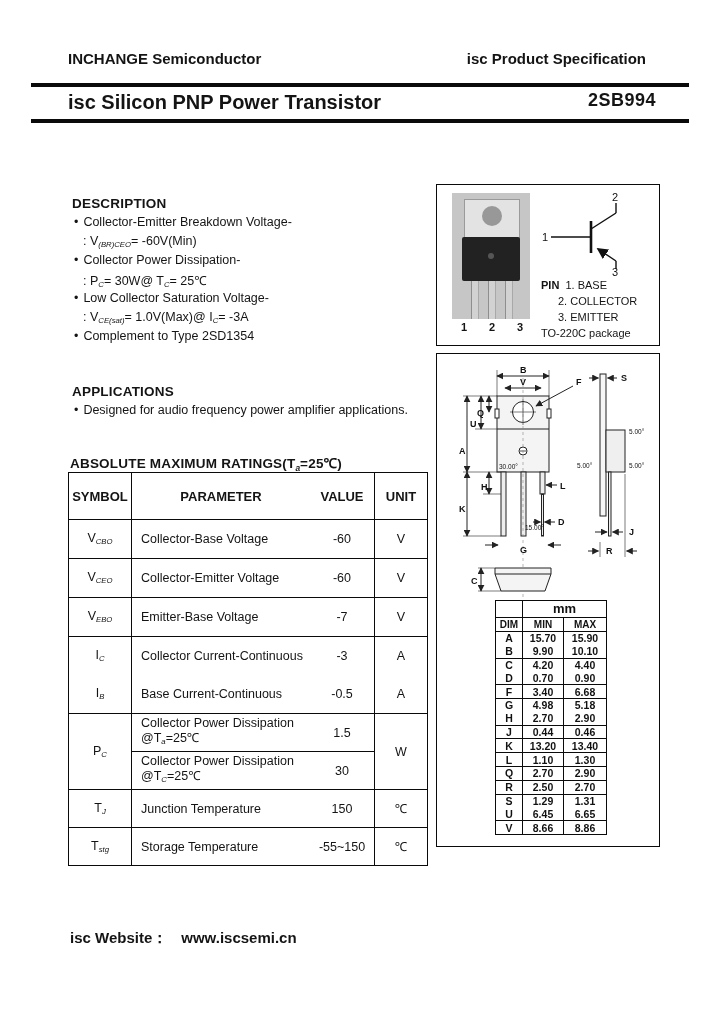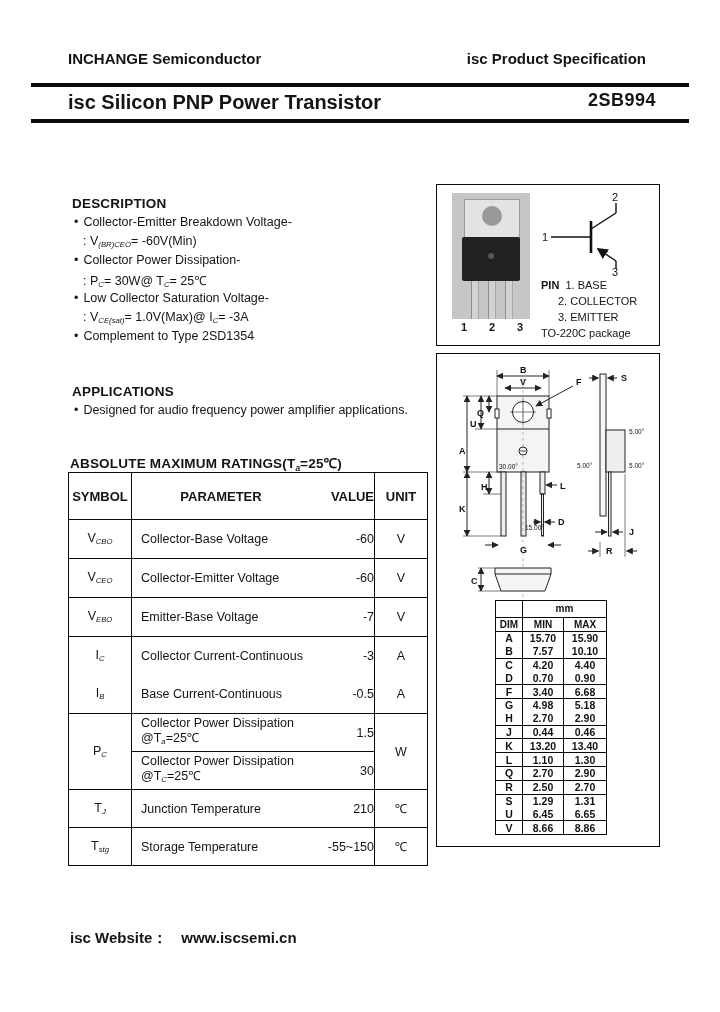--- a/index.html
+++ b/index.html
@@ -34,21 +34,21 @@
     font-size:12.5px; color:#141414;
   }
   table.rat, table.rat td, table.rat th{border:1.5px solid #0a0a0a;}
   table.rat .sym{width:60px; text-align:center;}
   table.rat .pv{width:242px; padding:0;}
   table.rat .unit{width:50px; text-align:center;}
   table.rat th{font-size:13px; font-weight:700; height:44px;}
   .pvflex{display:flex; align-items:center; width:100%;}
   .pvflex .p{flex:1; text-align:left; padding-left:9px;}
   .pvflex .p2{line-height:15px;}
-  .pvflex .v{width:64px; text-align:right; flex:0 0 auto;}
+  .pvflex .v{width:64px; text-align:center; flex:0 0 auto;}
   th .pvflex .p{text-align:center; padding-left:0;}
   tr.std td{height:36px;}
   tr.nobb td{border-bottom:none;}
   tr.nobt td{border-top:none;}
   tr.pc1 td{height:37px;}
   tr.pc2 td{height:37px;}
   tr.tmp td{height:35px;}
 
   
   .pkg-box{left:436px; top:184px; width:222px; height:160px; border:1.5px solid #0a0a0a;}
@@ -67,21 +67,21 @@
   .pinlist{position:absolute; left:104px; top:92px; font-size:11px; line-height:16px; white-space:nowrap;}
   .pinlist .itm{padding-left:17px;}
 
   
   table.dims{
     position:absolute; left:58px; top:246px; width:111px; height:222px;
     border-collapse:collapse; table-layout:fixed;
     font-weight:700; color:#111; text-align:center;
   }
   table.dims td, table.dims th{border:1px solid #0a0a0a; padding:0; font-size:10.5px; line-height:12px;}
-  table.dims .mmhdr{font-size:10px; height:16px;}
+  table.dims .mmhdr{font-size:13px; height:16px;}
   table.dims .chdr td{font-size:10px; height:13px;}
   table.dims col.c0{width:27px;} table.dims col.c1{width:41px;} table.dims col.c2{width:43px;}
   table.dims tbody td{height:12.8px;}
   table.dims tbody tr td{border-bottom:none; border-top:none;}
   table.dims tbody tr.grp-end td{border-bottom:1px solid #0a0a0a;}
 
   
   svg text{font-family:"Liberation Sans",sans-serif; fill:#111;}
   .lab{font-size:9px; font-weight:700;}
   .ang{font-size:6.5px;}
@@ -193,21 +193,21 @@
               <span class="p p2"><span>Collector Power Dissipation</span><br><span>@T</span><sub>C</sub><span>=25℃</span></span>
               <span class="v">30</span>
             </span>
           </td>
     </tr>
     <tr class="tmp">
       <td class="sym"><span>T</span><sub>J</sub></td>
       <td class="pv">
             <span class="pvflex">
               <span class="p">Junction Temperature</span>
-              <span class="v">210</span>
+              <span class="v">150</span>
             </span>
           </td>
       <td class="unit">℃</td>
     </tr>
     <tr class="tmp">
       <td class="sym"><span>T</span><sub>stg</sub></td>
       <td class="pv">
             <span class="pvflex">
               <span class="p">Storage Temperature</span>
               <span class="v">-55~150</span>
@@ -366,21 +366,21 @@
         </tr>
       </thead>
       <tbody>
           <tr>
             <td>A</td>
             <td>15.70</td>
             <td>15.90</td>
           </tr>
           <tr class="grp-end">
             <td>B</td>
-            <td>7.57</td>
+            <td>9.90</td>
             <td>10.10</td>
           </tr>
           <tr>
             <td>C</td>
             <td>4.20</td>
             <td>4.40</td>
           </tr>
           <tr class="grp-end">
             <td>D</td>
             <td>0.70</td>

